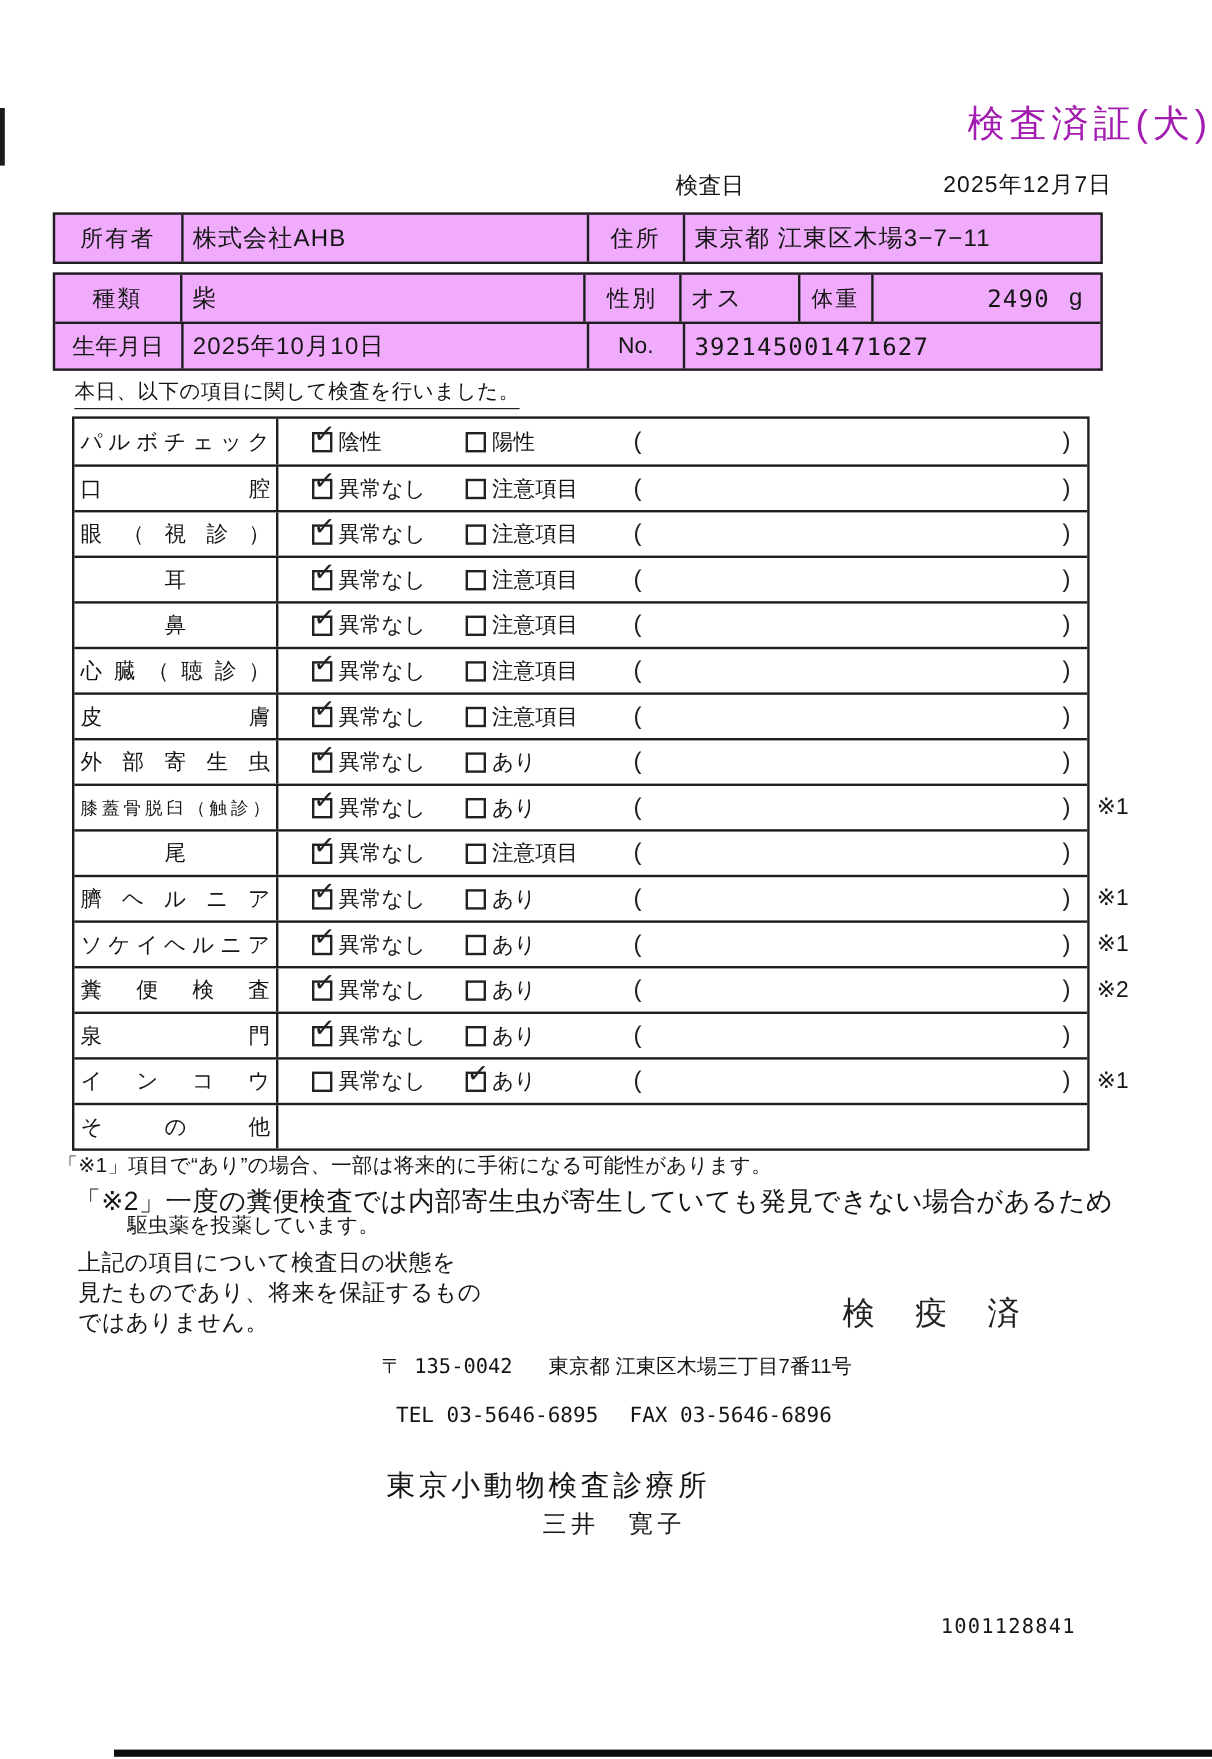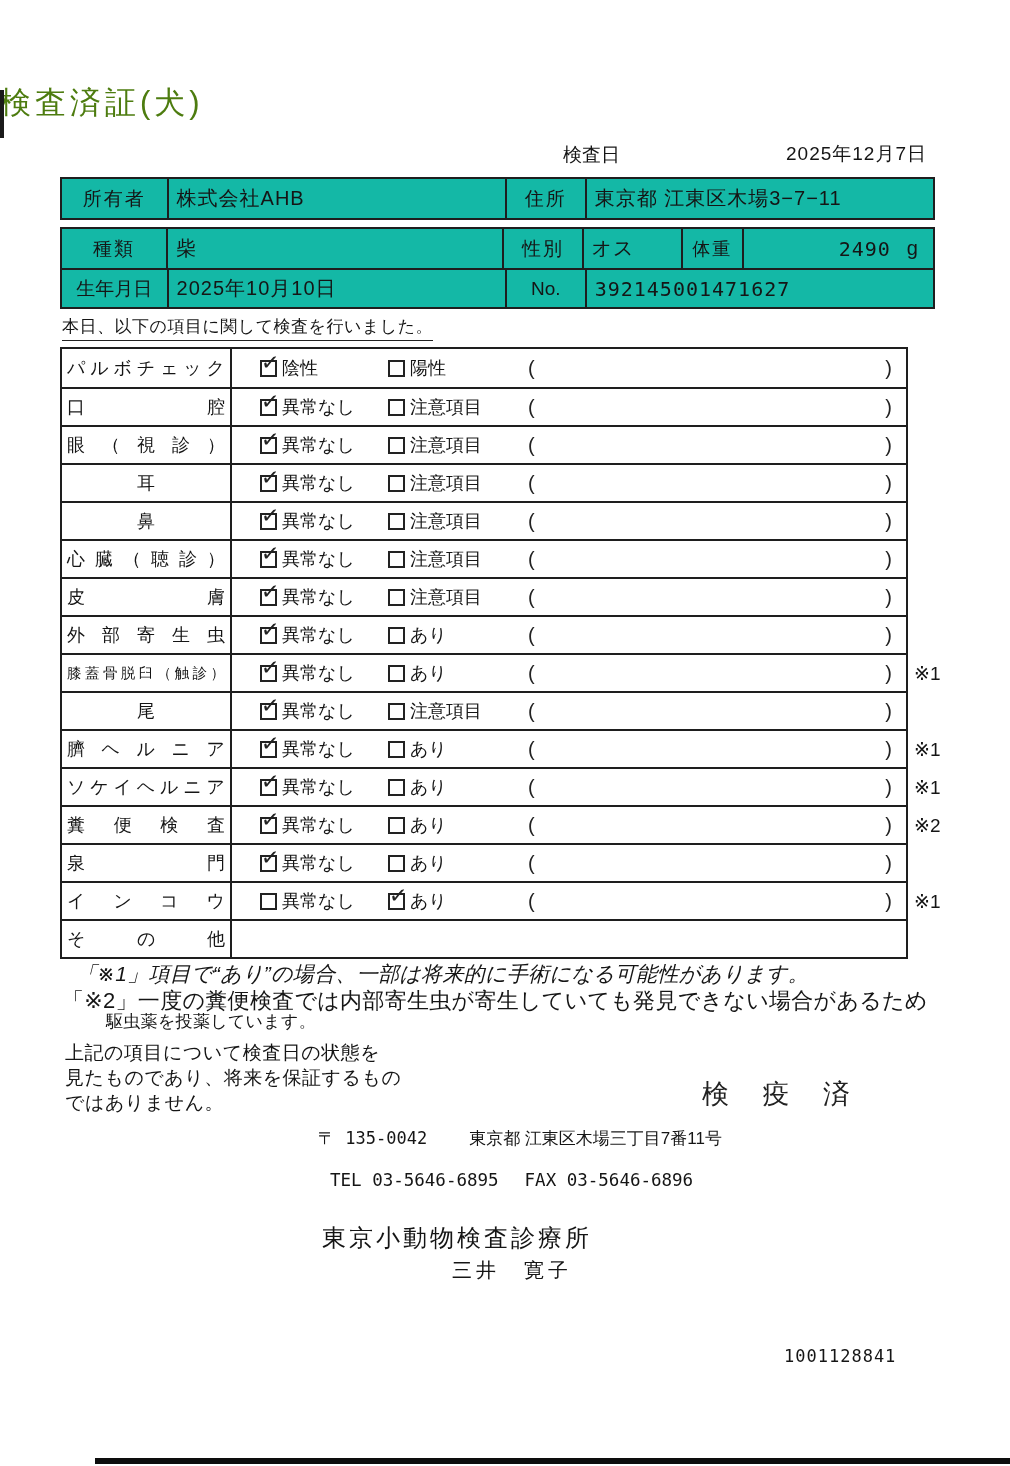--- a/index.html
+++ b/index.html
@@ -5,26 +5,26 @@
   html,body{margin:0;padding:0;}
   body{
     width:1010px;height:1466px;position:relative;background:#ffffff;color:#151515;
     font-family:"Liberation Sans","DejaVu Sans",sans-serif;
     overflow:hidden;
   }
   .mono{font-family:"DejaVu Sans Mono",monospace;}
   .abs{position:absolute;}
 
   
-  .doc-title{left:0;top:82px;width:100%;text-align:left;font-size:31px;letter-spacing:4px;color:#4d7c0f;}
+  .doc-title{left:0;top:82px;width:100%;text-align:right;font-size:31px;letter-spacing:4px;color:#a21caf;}
   .insp-date-label{left:563px;top:142px;font-size:19px;}
   .insp-date-value{left:786px;top:141px;font-size:19px;letter-spacing:1px;}
 
   
-  .htable{left:60px;width:875px;border:2px solid #1e1e1e;box-sizing:border-box;background:#14b8a6;}
+  .htable{left:44px;width:875px;border:2px solid #1e1e1e;box-sizing:border-box;background:#f0abfc;}
   .hrow{display:flex;height:39px;box-sizing:border-box;}
   .hrow + .hrow{border-top:2px solid #1e1e1e;}
   .hcell{display:flex;align-items:center;box-sizing:border-box;padding:0 8px;font-size:19px;}
   .hcell.vline{border-left:2px solid #1e1e1e;}
   .hcell.lab{justify-content:center;letter-spacing:2px;}
   .hcell.val{font-size:20px;letter-spacing:1px;}
   .w-lab{width:105px;}
   .w-val{width:340px;}
   .w-lab2{width:80px;}
   .w-sex{width:100px;}
@@ -55,30 +55,30 @@
   .cbox{width:13px;height:13px;border:2px solid #222;display:inline-block;position:relative;flex:0 0 auto;background:#fff;}
   .cbox.checked::after{
     content:"✓";position:absolute;left:-1px;top:-12px;font-size:22px;color:#222;
     font-family:"DejaVu Sans",sans-serif;transform:rotate(4deg);
   }
   .iparen{flex:1;display:flex;justify-content:space-between;align-items:center;padding:0 14px 0 0;font-size:20px;color:#222;}
   .iparen .p{line-height:1;}
   .inote{position:absolute;left:852px;top:50%;transform:translateY(-50%);font-size:19px;white-space:nowrap;}
 
   
-  .fn1{left:76px;top:960px;font-size:21px;letter-spacing:0.3px;font-style:italic;}
+  .fn1{left:48px;top:960px;font-size:17px;letter-spacing:0.3px;}
   .fn2{left:62px;top:986px;font-size:22px;letter-spacing:0.3px;}
   .fn3{left:106px;top:1010px;font-size:17px;letter-spacing:0.3px;}
 
   
   .disc{left:65px;top:1040px;font-size:19px;line-height:25px;letter-spacing:0.5px;}
   .stamp{left:702px;top:1076px;font-size:27px;letter-spacing:13px;color:#222;}
 
   
-  .postal-line{left:318px;top:1127px;font-size:17px;display:flex;gap:42px;}
+  .postal-line{left:318px;top:1127px;font-size:17px;display:flex;gap:30px;}
   .tel-line{left:330px;top:1170px;font-size:17.5px;display:flex;gap:26px;}
   .clinic-name{left:322px;top:1222px;font-size:24px;letter-spacing:3px;}
   .vet-name{left:452px;top:1257px;font-size:20px;letter-spacing:4px;}
   .serial{left:784px;top:1346px;font-size:17px;letter-spacing:1px;}
 
   
   .artifact-bottom{left:95px;top:1458px;width:915px;height:6px;background:#0d0d0d;}
   .artifact-left{left:0;top:90px;width:4px;height:48px;background:#1a1a1a;}
 </style>
 </head>

